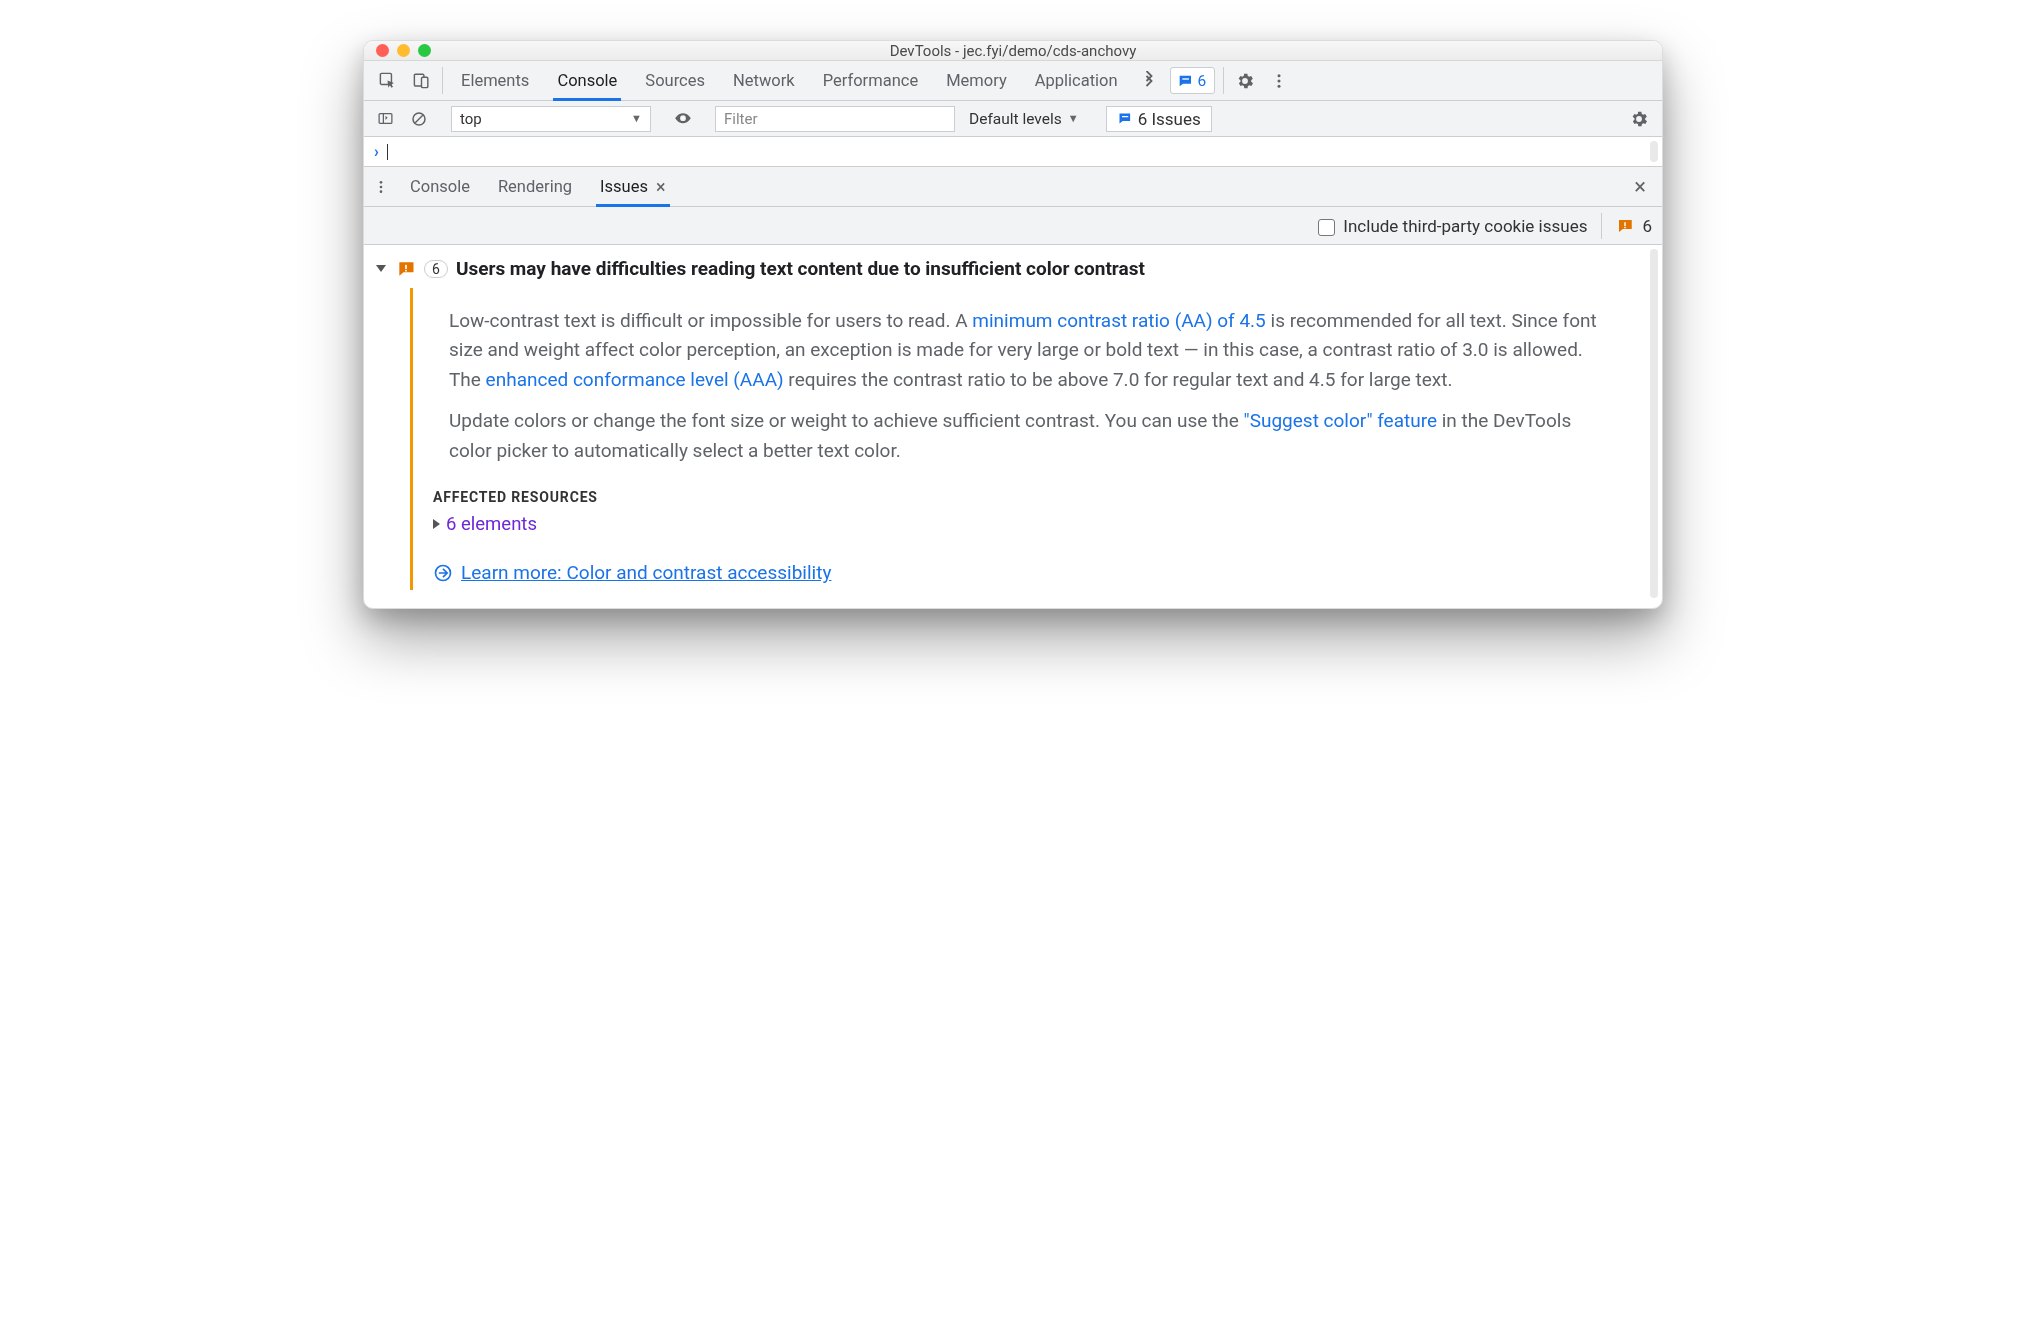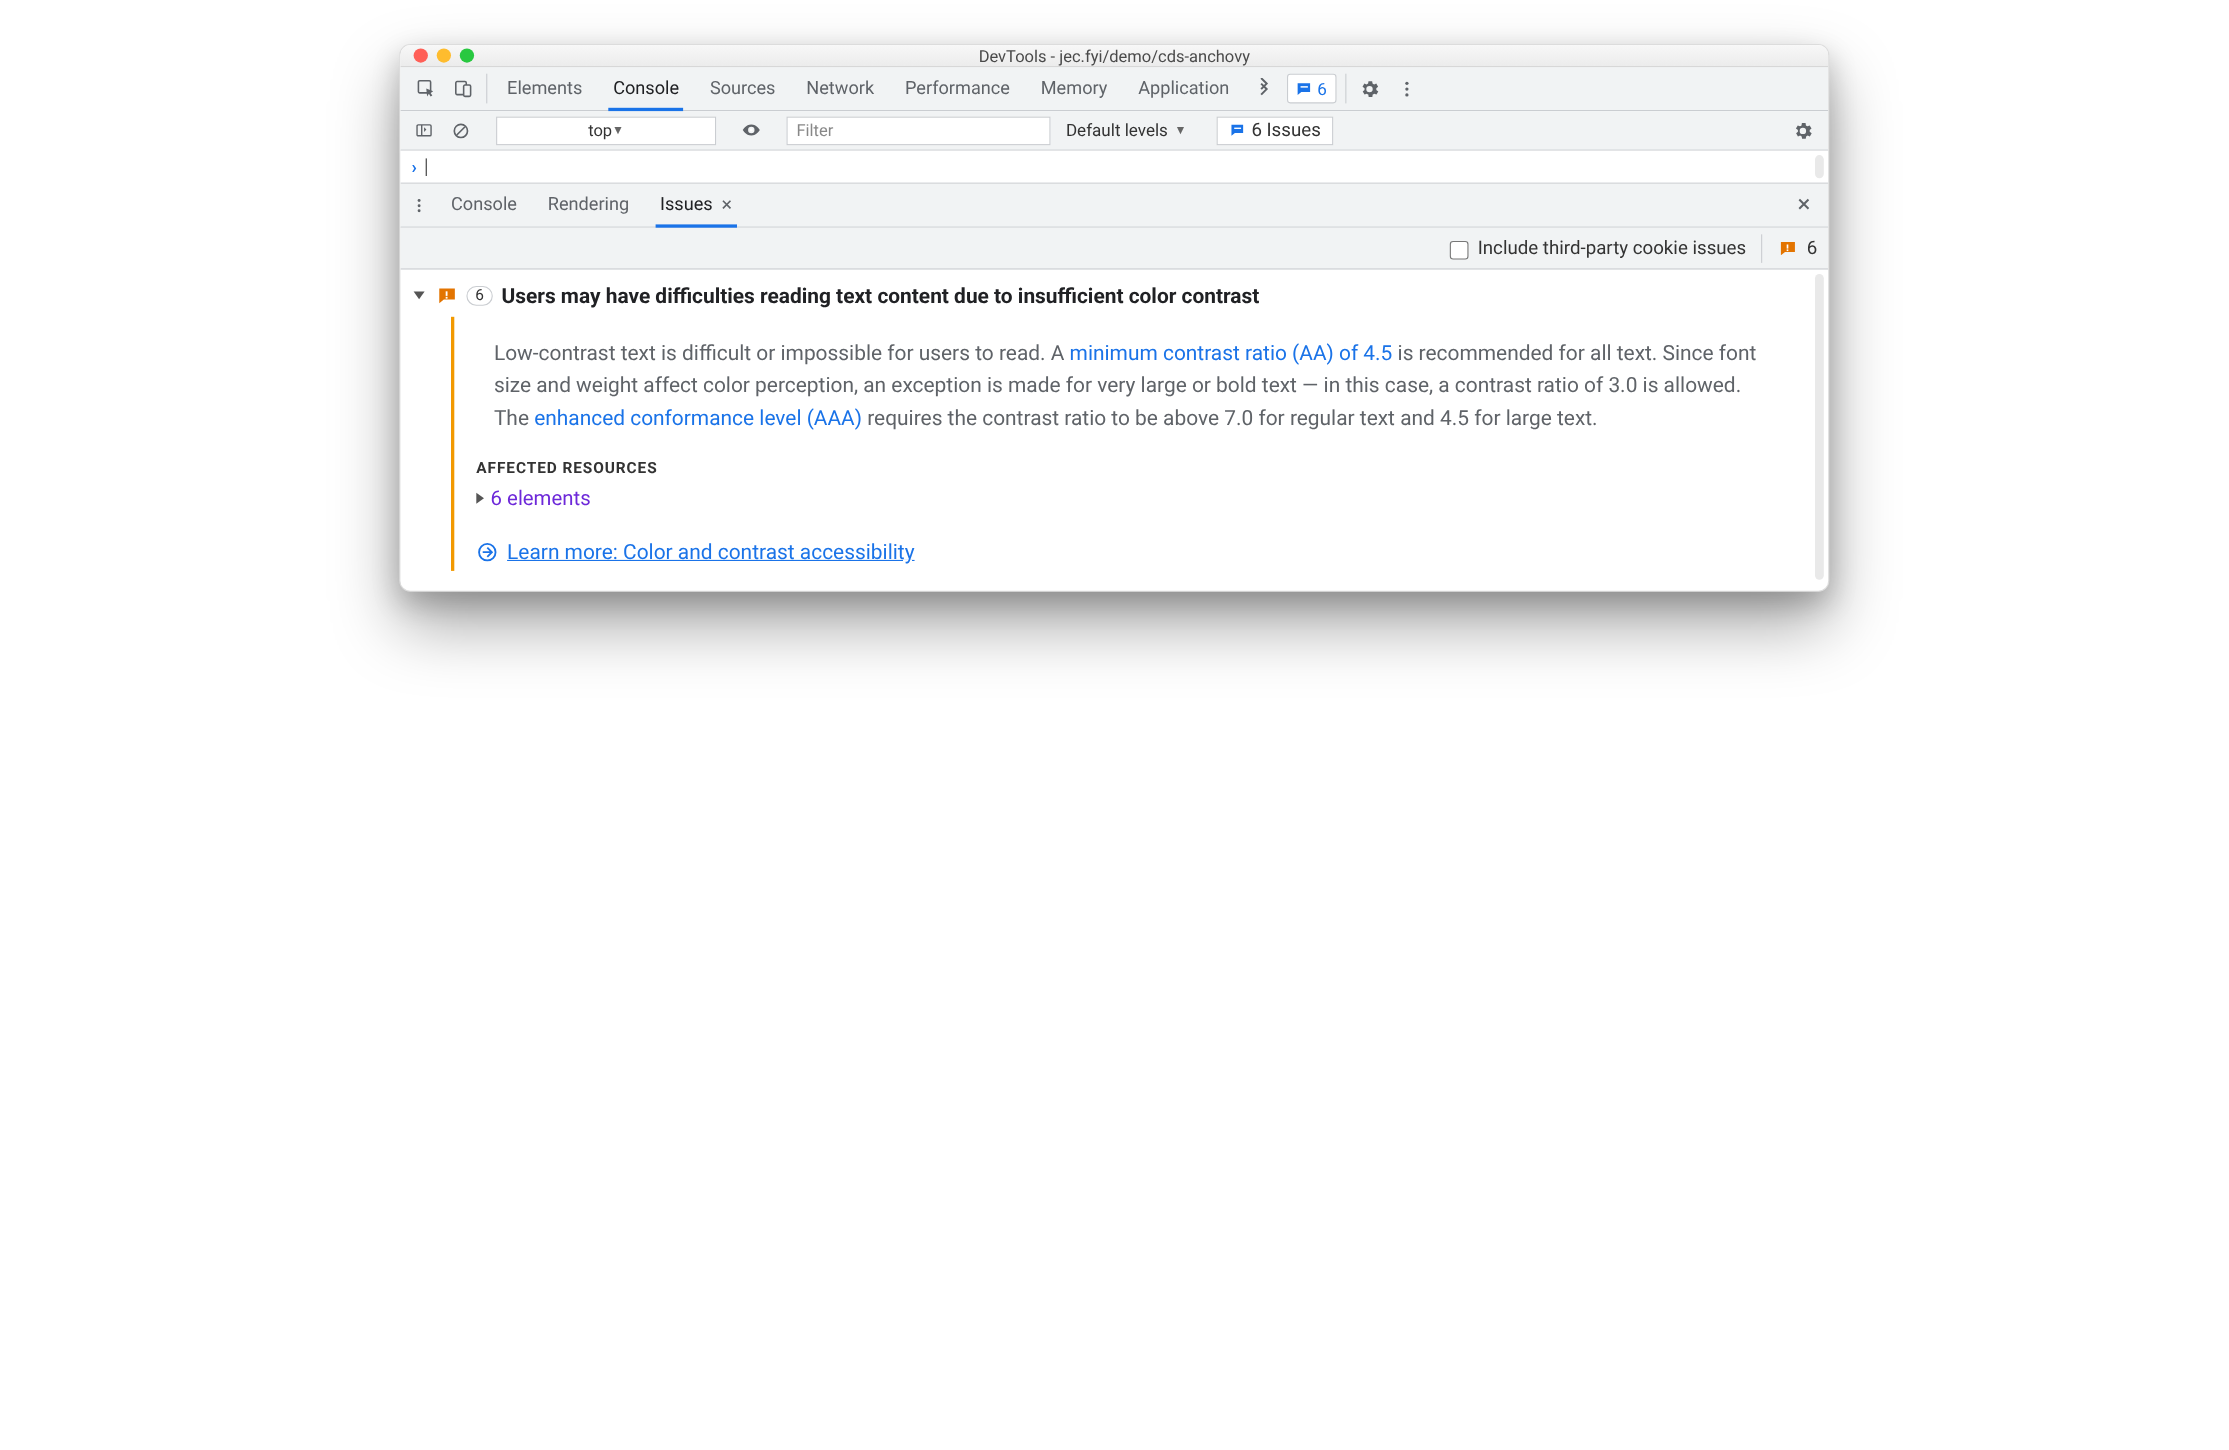--- a/index.html
+++ b/index.html
@@ -109,21 +109,21 @@
   
   .console-toolbar {
     display:flex; align-items:center;
     height: 36px;
     background: var(--bg-toolbar);
     border-bottom: 1px solid var(--border);
     padding: 0 6px;
     gap: 4px;
   }
   .ct-select {
-    display:flex; align-items:center; justify-content:center;
+    display:flex; align-items:center; justify-content:space-between;
     border:1px solid var(--border);
     background:#fff;
     height:26px;
     padding: 0 8px;
     font-size:15px;
     color:#333;
     width:200px;
   }
   .ct-select .tri { font-size:11px; color:#666;}
   .ct-filter {
@@ -457,20 +457,23 @@
             <path fill="#e37400" d="M3 4h18v12H9l-5 4V4z"></path>
             <rect x="11" y="7" width="2" height="5" fill="#fff"></rect>
             <rect x="11" y="13" width="2" height="2" fill="#fff"></rect>
           </svg>
         <span class="count-pill">6</span>
         <span class="title">Users may have difficulties reading text content due to insufficient color contrast</span>
       </div>
       <div class="issue-body">
         <p>
           <span>Low-contrast text is difficult or impossible for users to read. A </span><a>minimum contrast ratio (AA) of 4.5</a><span> is recommended for all text. Since font size and weight affect color perception, an exception is made for very large or bold text — in this case, a contrast ratio of 3.0 is allowed. The </span><a>enhanced conformance level (AAA)</a><span> requires the contrast ratio to be above 7.0 for regular text and 4.5 for large text.</span>
+        </p>
+        <p>
+          <span>Update colors or change the font size or weight to achieve sufficient contrast. You can use the </span><a>"Suggest color" feature</a><span> in the DevTools color picker to automatically select a better text color.</span>
         </p>
         <div class="aff-title">AFFECTED RESOURCES</div>
         <div class="aff-item">
           <span class="tri"></span>
           <span>6 elements</span>
         </div>
         <div class="learn">
           <svg viewBox="0 0 24 24" fill="none" stroke="#1a73e8" stroke-width="2">
               <circle cx="12" cy="12" r="9"></circle>
               <path d="M12 7l5 5-5 5M7 12h9"></path>

